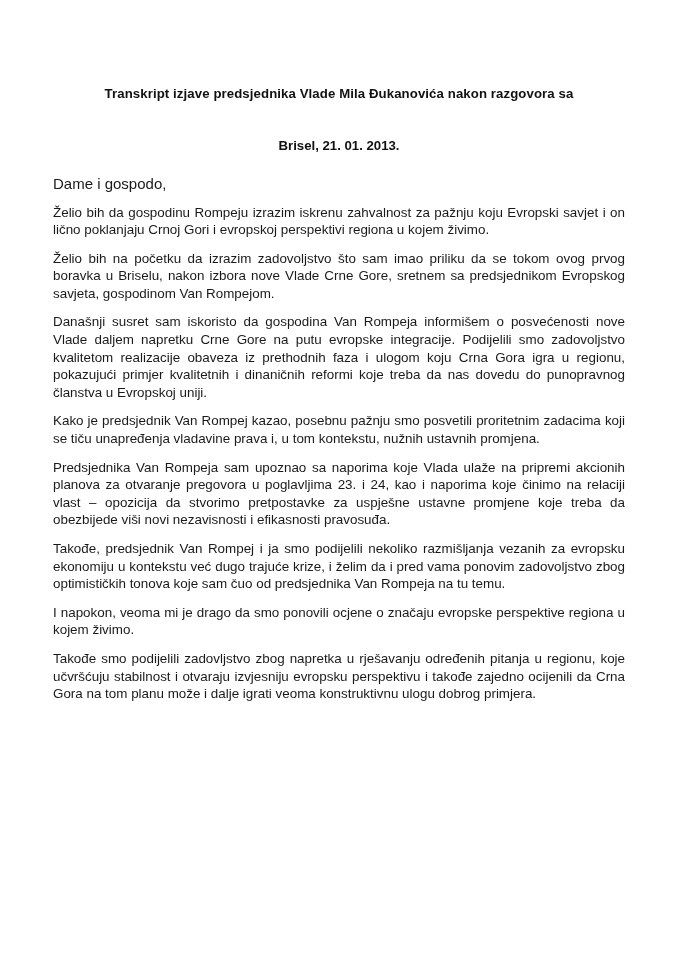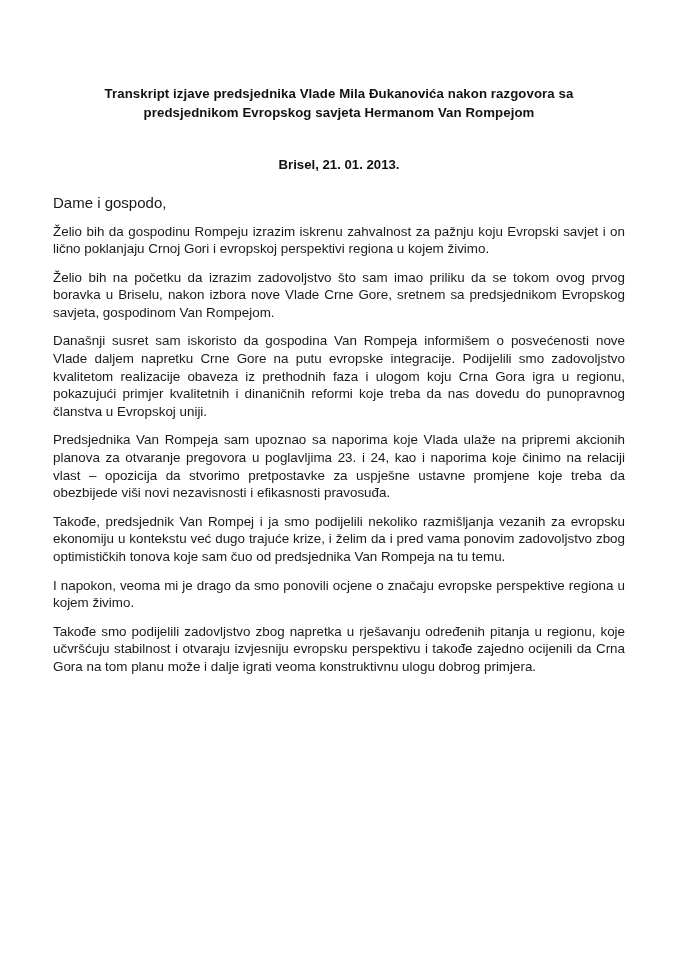--- a/index.html
+++ b/index.html
@@ -71,29 +71,29 @@
   }
 </style>
 </head>
 <body>
 
 <div class="page">
   <div class="content">
 
     <h1 class="doc-title">
       <span class="title-line">Transkript izjave predsjednika Vlade Mila Đukanovića nakon razgovora sa</span>
-      <span class="title-line">predsjednikom Evropskog savjeta Hermanom Van Rompejom</span>
     </h1>
 
     <p class="dateline">Brisel, 21. 01. 2013.</p>
 
     <p class="salutation">Dame i gospodo,</p>
 
     <p class="body-paragraph">Želio bih da gospodinu Rompeju izrazim iskrenu zahvalnost za pažnju koju Evropski savjet i on lično poklanjaju Crnoj Gori i evropskoj perspektivi regiona u kojem živimo.</p>
     <p class="body-paragraph">Želio bih na početku da izrazim zadovoljstvo što sam imao priliku da se tokom ovog prvog boravka u Briselu, nakon izbora nove Vlade Crne Gore, sretnem sa predsjednikom Evropskog savjeta, gospodinom Van Rompejom.</p>
     <p class="body-paragraph">Današnji susret sam iskoristo da gospodina Van Rompeja informišem o posvećenosti nove Vlade daljem napretku Crne Gore na putu evropske integracije. Podijelili smo zadovoljstvo kvalitetom realizacije obaveza iz prethodnih faza i ulogom koju Crna Gora igra u regionu, pokazujući primjer kvalitetnih i dinaničnih reformi koje treba da nas dovedu do punopravnog članstva u Evropskoj uniji.</p>
+    <p class="body-paragraph">Kako je predsjednik Van Rompej kazao, posebnu pažnju smo posvetili proritetnim zadacima koji se tiču unapređenja vladavine prava i, u tom kontekstu, nužnih ustavnih promjena.</p>
     <p class="body-paragraph">Predsjednika Van Rompeja sam upoznao sa naporima koje Vlada ulaže na pripremi akcionih planova za otvaranje pregovora u poglavljima 23. i 24, kao i naporima koje činimo na relaciji vlast – opozicija da stvorimo pretpostavke za uspješne ustavne promjene koje treba da obezbijede viši novi nezavisnosti i efikasnosti pravosuđa.</p>
     <p class="body-paragraph">Takođe, predsjednik Van Rompej i ja smo podijelili nekoliko razmišljanja vezanih za evropsku ekonomiju u kontekstu već dugo trajuće krize, i želim da i pred vama ponovim zadovoljstvo zbog optimističkih tonova koje sam čuo od predsjednika Van Rompeja na tu temu.</p>
     <p class="body-paragraph">I napokon, veoma mi je drago da smo ponovili ocjene o značaju evropske perspektive regiona u kojem živimo.</p>
     <p class="body-paragraph">Takođe smo podijelili zadovljstvo zbog napretka u rješavanju određenih pitanja u regionu, koje učvršćuju stabilnost i otvaraju izvjesniju evropsku perspektivu i takođe zajedno ocijenili da Crna Gora na tom planu može i dalje igrati veoma konstruktivnu ulogu dobrog primjera.</p>
 
   </div>
 </div>
 
 </body></html>

